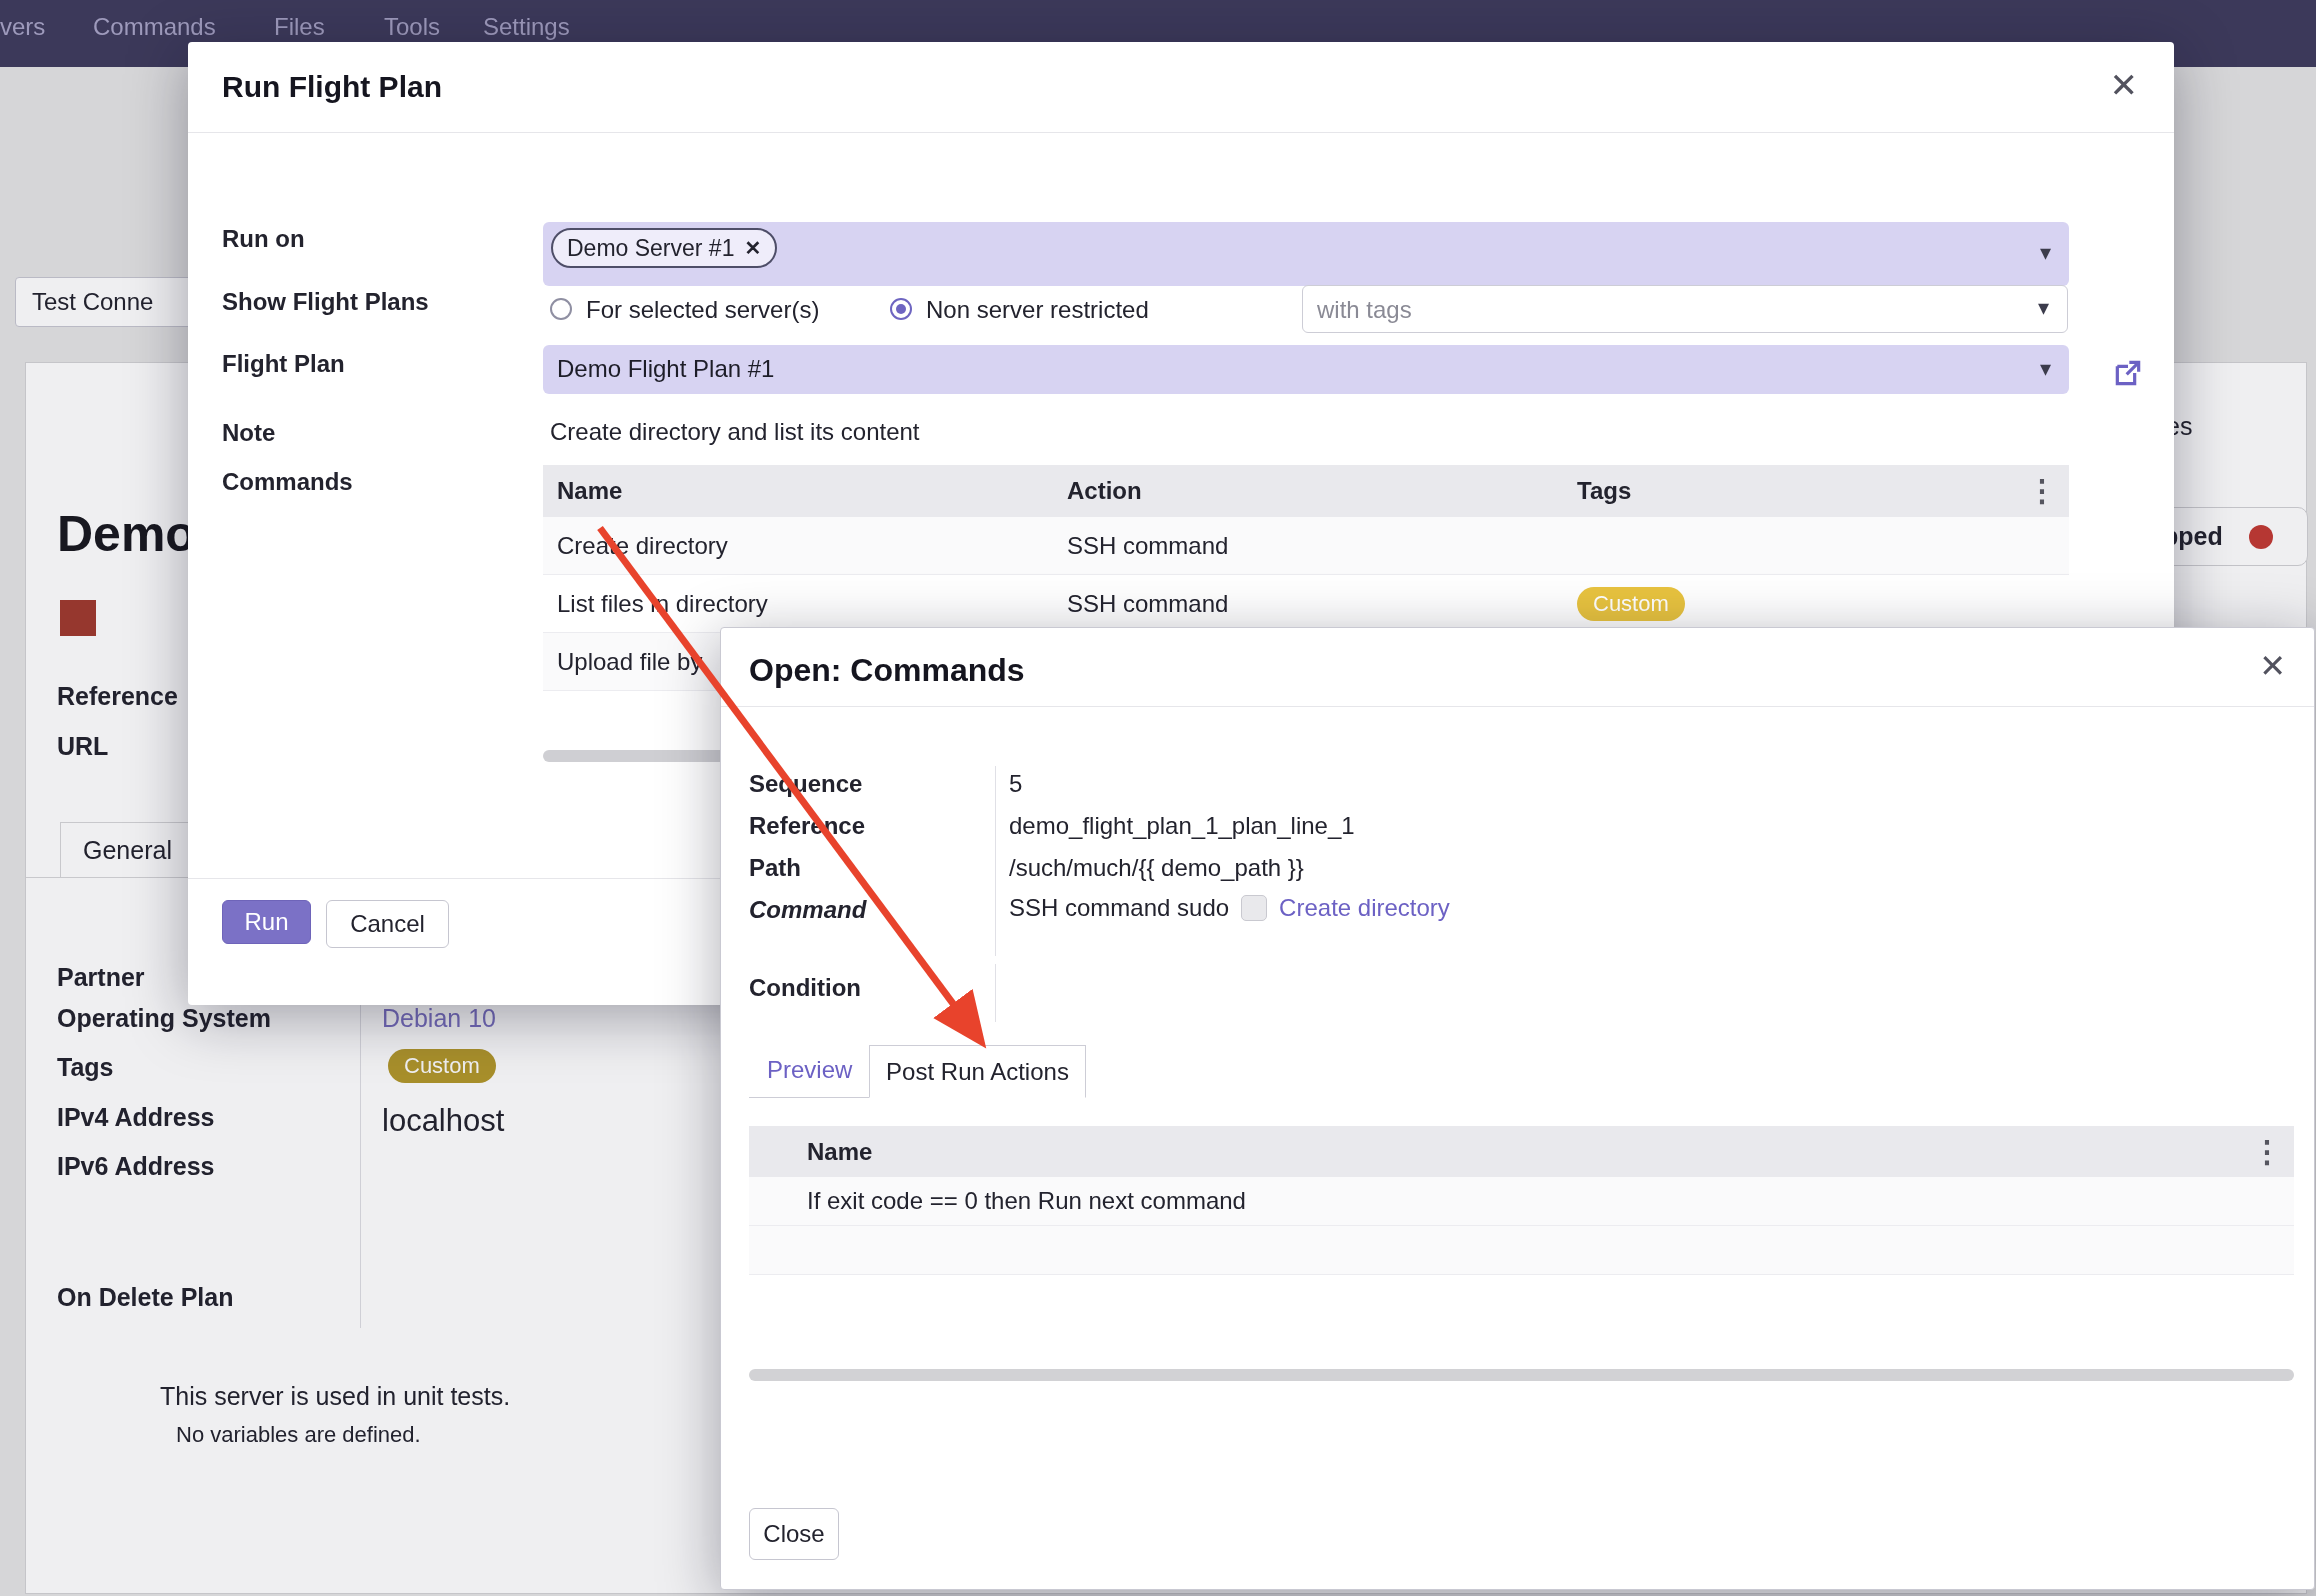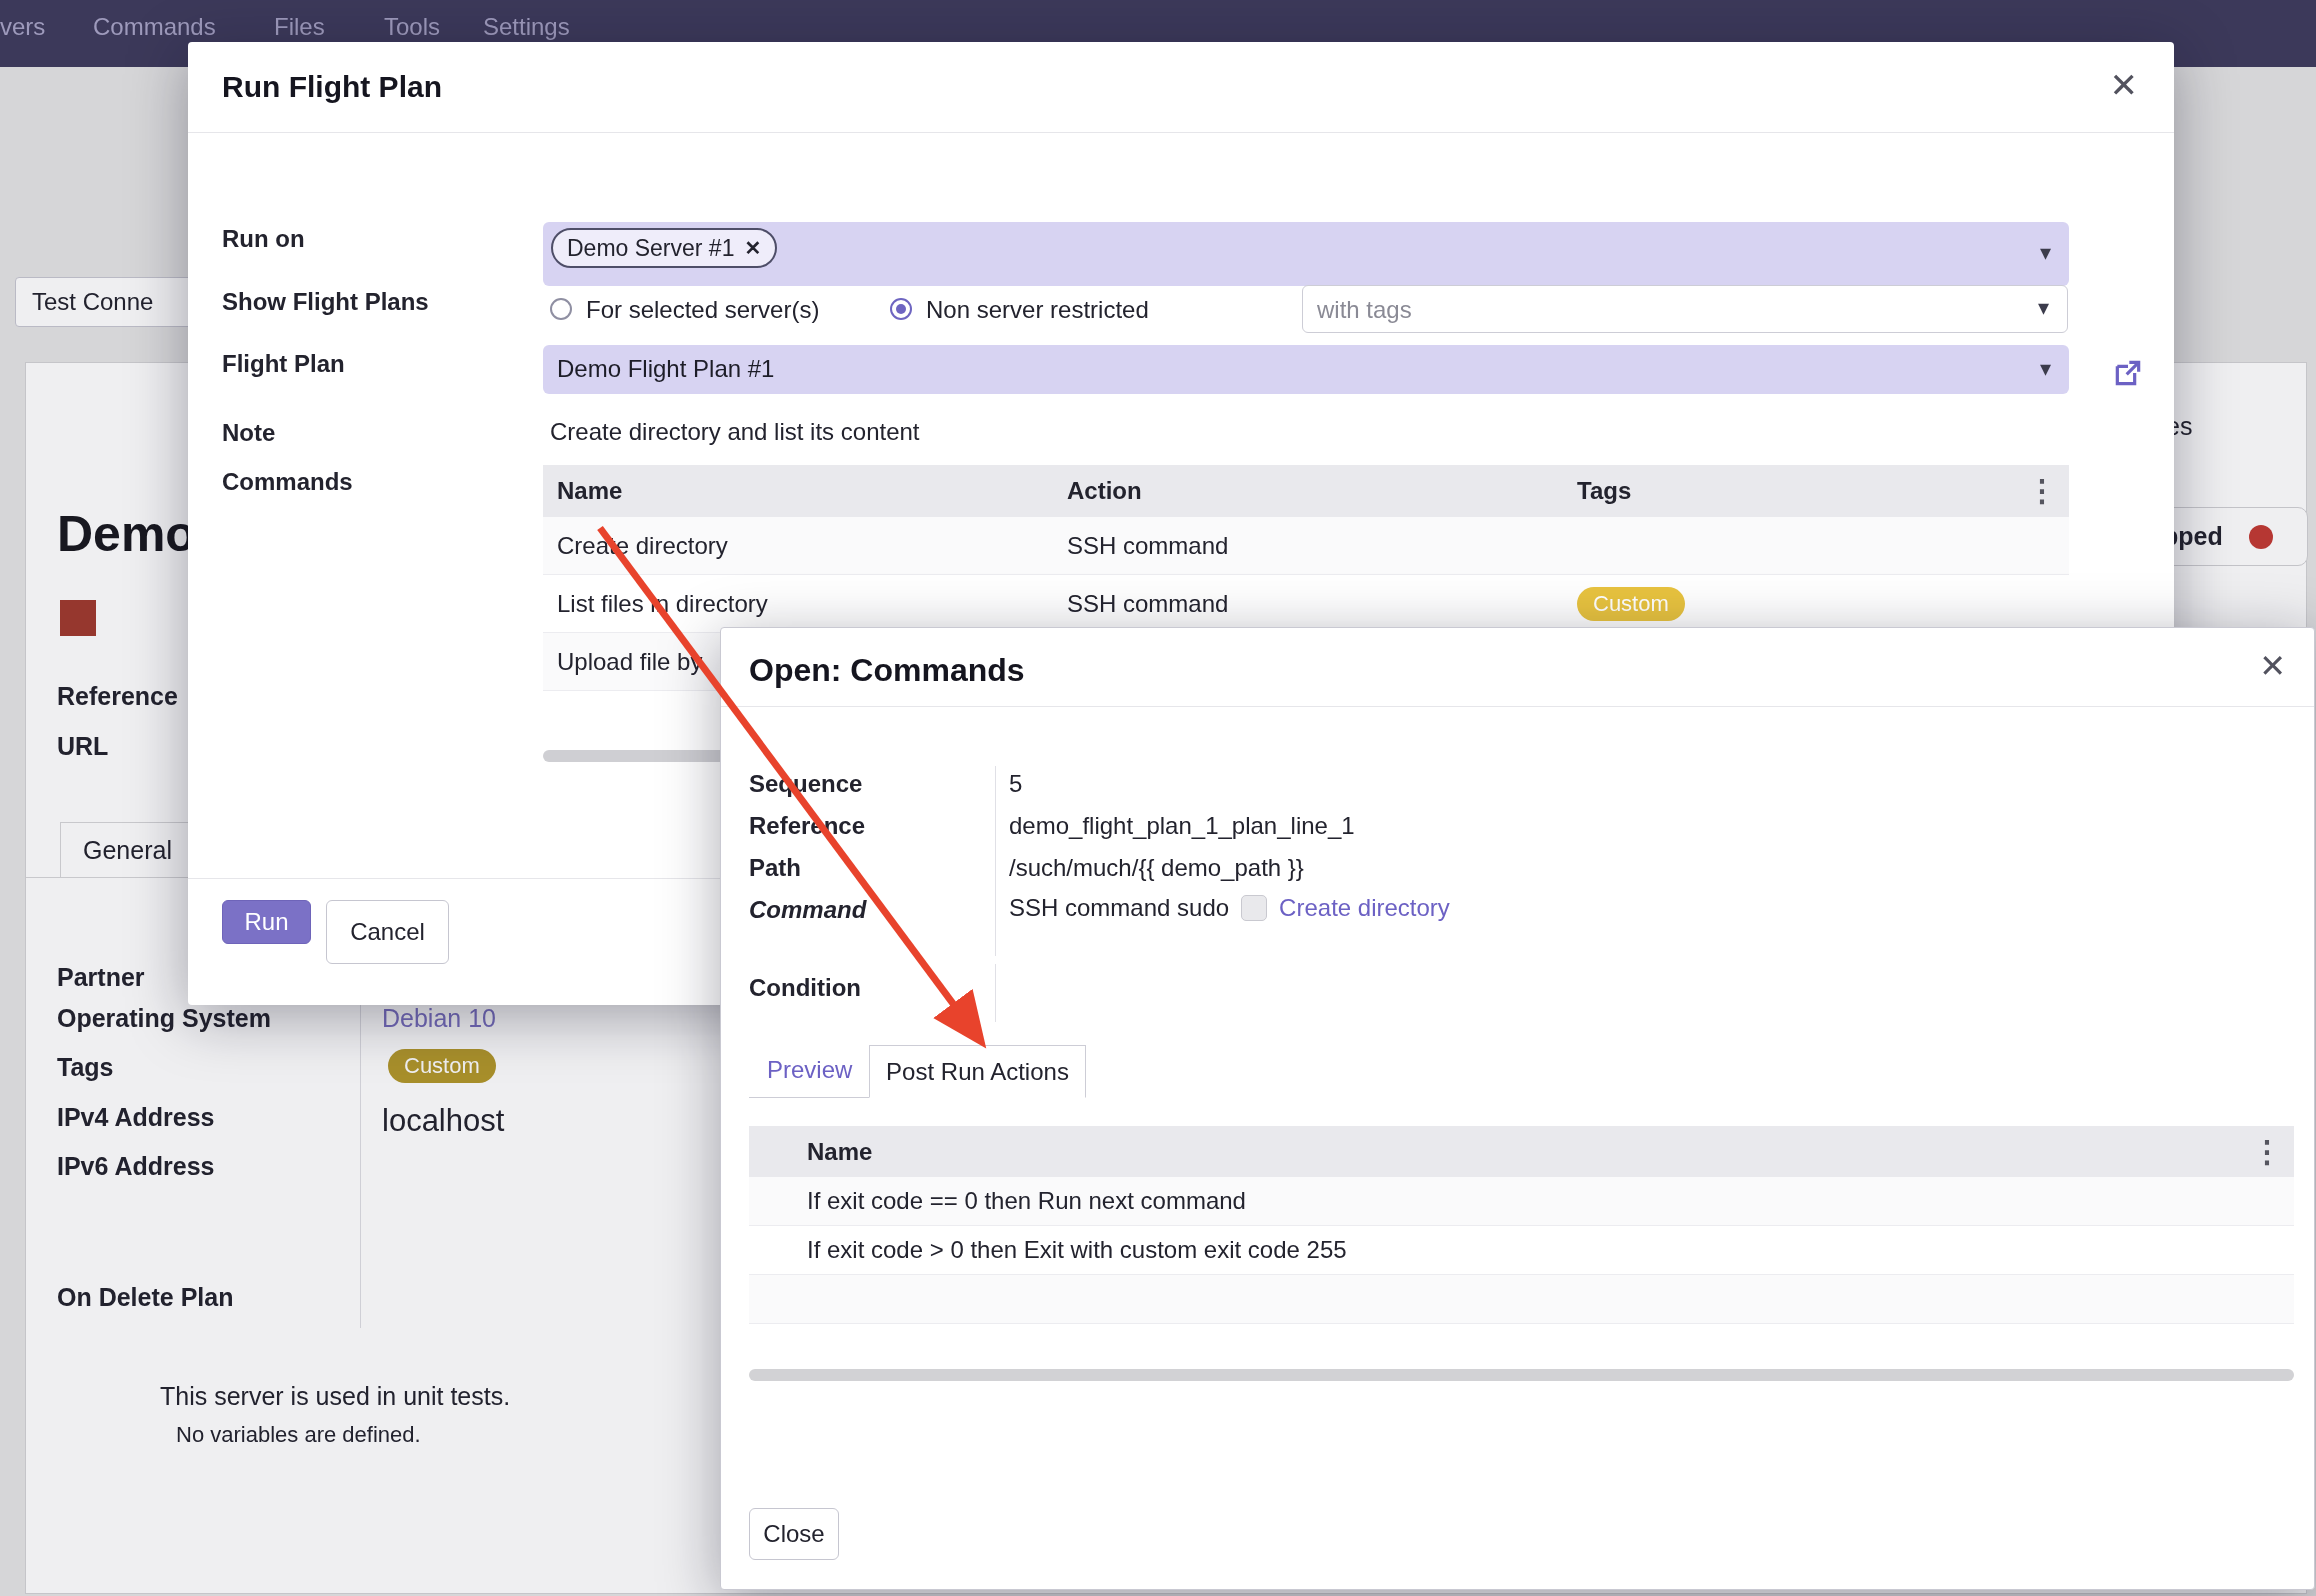--- a/index.html
+++ b/index.html
@@ -186,21 +186,21 @@
       <div class="t-row" style="height:57px;background:#fafafb;">
         <div class="t-cell" style="width:510px;">Upload file by</div>
         <div class="t-cell" style="width:510px;"></div>
         <div class="t-cell" style="flex:1;"></div>
       </div>
     </div>
     <div class="scrollbar" style="left:355px;top:708px;width:1526px;"></div>
 
     <div class="hline" style="left:0;top:836px;width:100%;"></div>
     <div class="btn btn-primary abs" style="left:34px;top:858px;width:89px;height:44px;">Run</div>
-    <div class="btn btn-outline abs" style="left:138px;top:858px;width:123px;height:64px;">Cancel</div>
+    <div class="btn btn-outline abs" style="left:138px;top:858px;width:123px;height:48px;">Cancel</div>
   </div>
 
   <div class="modal" id="commands-modal">
     <div class="modal-title abs" style="left:28px;top:24px;font-size:32px;">Open: Commands</div>
     <span class="close-x abs" style="right:28px;top:22px;font-size:32px;">✕</span>
     <div class="hline" style="left:0;top:78px;width:100%;"></div>
 
     <div class="m2-label" style="top:142px;">Sequence</div>
     <div class="m2-value" style="top:142px;">5</div>
     <div class="m2-label" style="top:184px;">Reference</div>
@@ -225,24 +225,20 @@
     <div class="table" style="left:28px;top:498px;width:1545px;">
       <div class="t-head" style="height:51px;">
         <div class="t-cell" style="width:58px;"></div>
         <div class="t-cell" style="flex:1;padding-left:0;">Name</div>
         <span class="kebab">⋮</span>
       </div>
       <div class="t-row" style="height:48px;background:#fafafb;">
         <div class="t-cell" style="width:58px;"></div>
         <div class="t-cell" style="flex:1;padding-left:0;">If exit code == 0 then Run next command</div>
       </div>
-      <div class="t-row" style="height:48px;">
-        <div class="t-cell" style="width:58px;"></div>
-        <div class="t-cell" style="flex:1;padding-left:0;">If exit code &gt; 0 then Exit with custom exit code 255</div>
-      </div>
       <div class="t-row" style="height:48px;background:#fafafb;"></div>
     </div>
     <div class="scrollbar" style="left:28px;top:741px;width:1545px;background:#d2d2d5;"></div>
 
     <div class="btn btn-outline abs" style="left:28px;top:880px;width:90px;height:52px;">Close</div>
   </div>
 
   <svg class="arrow-layer" width="2316" height="1596">
     <defs>
       <marker id="ah" markerWidth="10" markerHeight="8" refX="6.5" refY="3.5" orient="auto">

